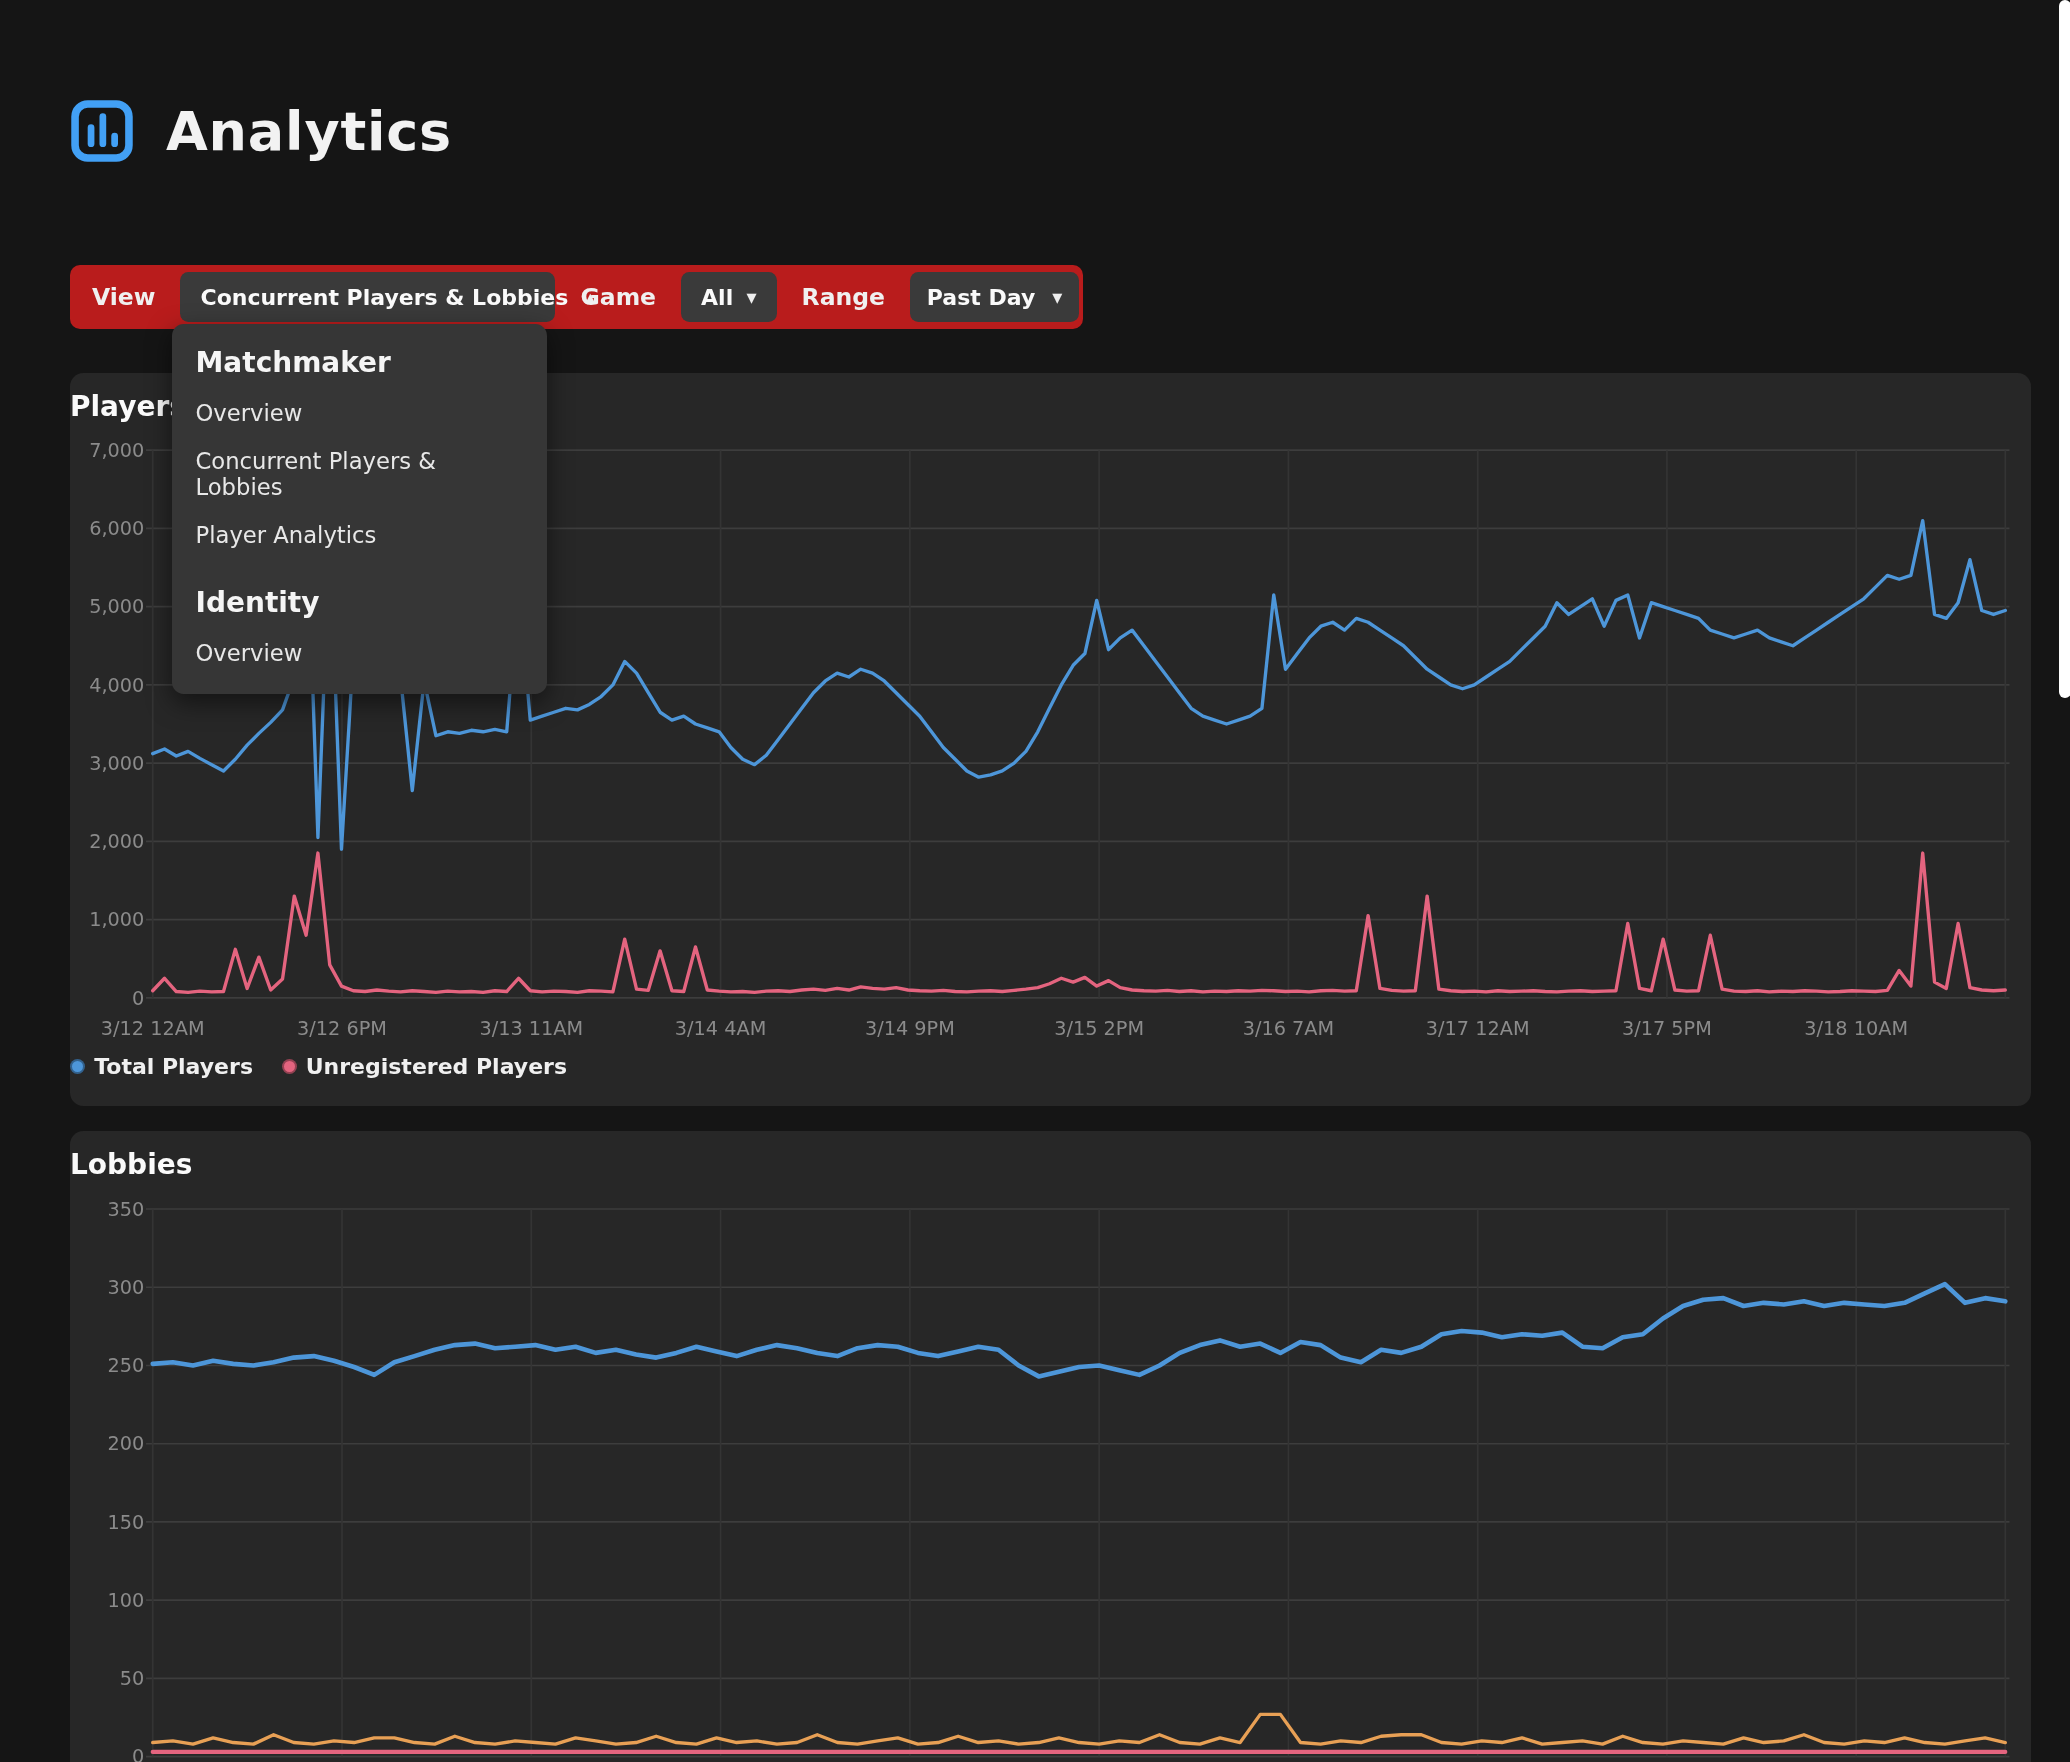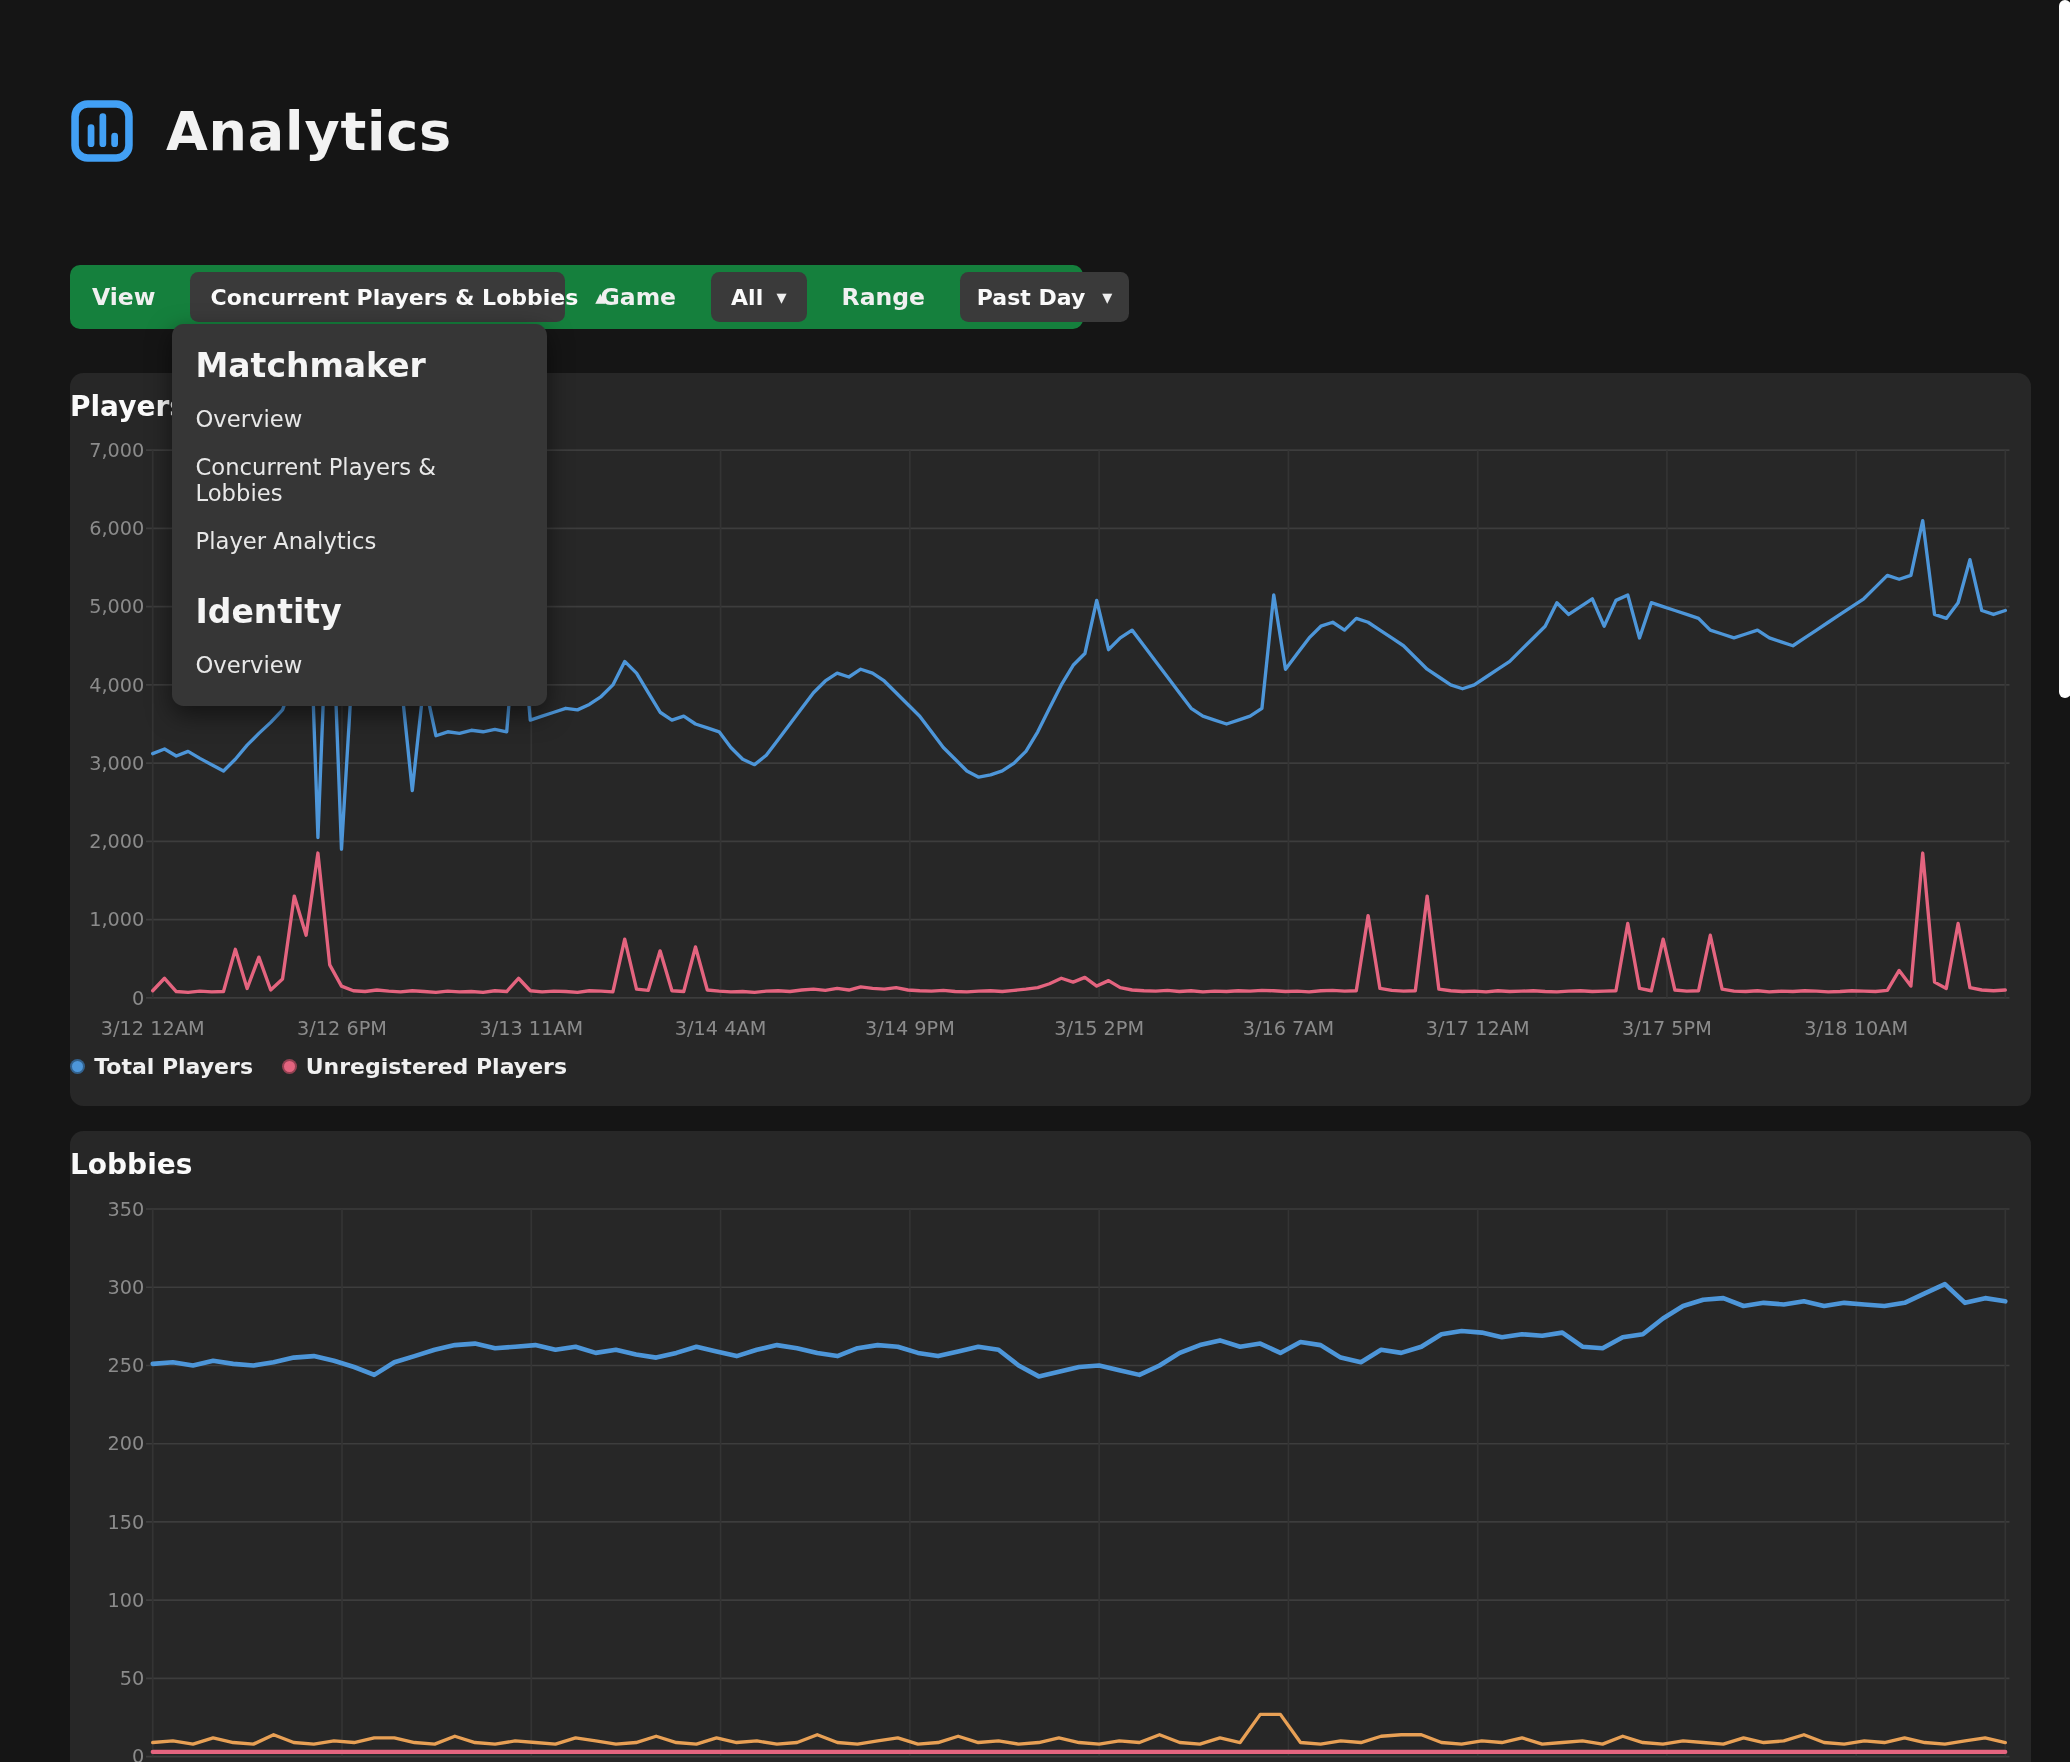--- a/index.html
+++ b/index.html
@@ -2,35 +2,35 @@
 <html style="font-size:13.4px"><head>
 <meta charset="utf-8">
 <style>
   html,body{margin:0;padding:0;background:#151515;}
   .page{position:relative;width:2071px;height:1762px;background:#151515;overflow:hidden;
         font-family:"DejaVu Sans","Liberation Sans",sans-serif;color:#f0f0f0;}
   
   .header{position:absolute;left:70px;top:99px;display:flex;align-items:flex-end;gap:32px;}
   .app-title{font-size:54px;font-weight:700;color:#f2f2f2;letter-spacing:0.8px;}
   
-  .toolbar{position:absolute;left:70px;top:265px;width:1013px;height:64px;background:#15803d;
-           border-radius:10px;display:flex;align-items:center;padding:0 22px;box-sizing:border-box;gap:35px;}
+  .toolbar{position:absolute;left:70px;top:265px;width:1013px;height:64px;background:#b91c1c;
+           border-radius:10px;display:flex;align-items:center;padding:0 22px;box-sizing:border-box;gap:25px;}
   .tb-label{font-size:23.5px;font-weight:700;color:#f0f0f0;white-space:nowrap;}
   .dd-btn{height:50px;background:#3a3a3a;border-radius:8.4px;display:flex;align-items:center;
           justify-content:space-between;padding:0 20px;box-sizing:border-box;cursor:pointer;}
   .dd-btn .dd-val{font-size:22px;font-weight:700;color:#fafafa;white-space:nowrap;}
   .dd-btn .chev{font-size:20px;color:#eee;margin-left:17px;line-height:1;}
   .dd-view{width:375px;}
   .dd-game{width:107px;justify-content:flex-start;}
   .dd-game .chev{margin-left:13.4px;}
   .dd-range{width:169px;justify-content:center;}
   
   .menu{position:absolute;left:172px;top:324px;width:375px;background:#363636;border-radius:11.7px;
         padding:13.4px 0 17px 0;box-shadow:0 8.4px 25px rgba(0,0,0,.5);z-index:20;}
-  .menu-header{font-size:33px;font-weight:700;color:#f5f5f5;padding:8.4px 23.5px 10px 23.5px;}
+  .menu-header{font-size:28px;font-weight:700;color:#f5f5f5;padding:8.4px 23.5px 10px 23.5px;}
   .menu-header.second{margin-top:18.5px;}
   .menu-item{font-size:22.7px;color:#e8e8e8;padding:11px 23.5px;cursor:pointer;}
   
   .panel{position:absolute;left:70px;width:1961px;background:#272727;border-radius:13.4px;}
   .panel-title{position:absolute;top:17px;left:0;width:100%;text-align:left;
                font-size:28px;font-weight:700;color:#fafafa;}
   .panel svg{position:absolute;left:0;top:0;}
   .tick{fill:#8b8b8b;font-size:23px;font-family:"DejaVu Sans","Liberation Sans",sans-serif;}
   .legend{position:absolute;top:681px;left:0;width:100%;display:flex;justify-content:flex-start;gap:28.5px;}
   .legend-item{display:flex;align-items:center;gap:9.2px;}

